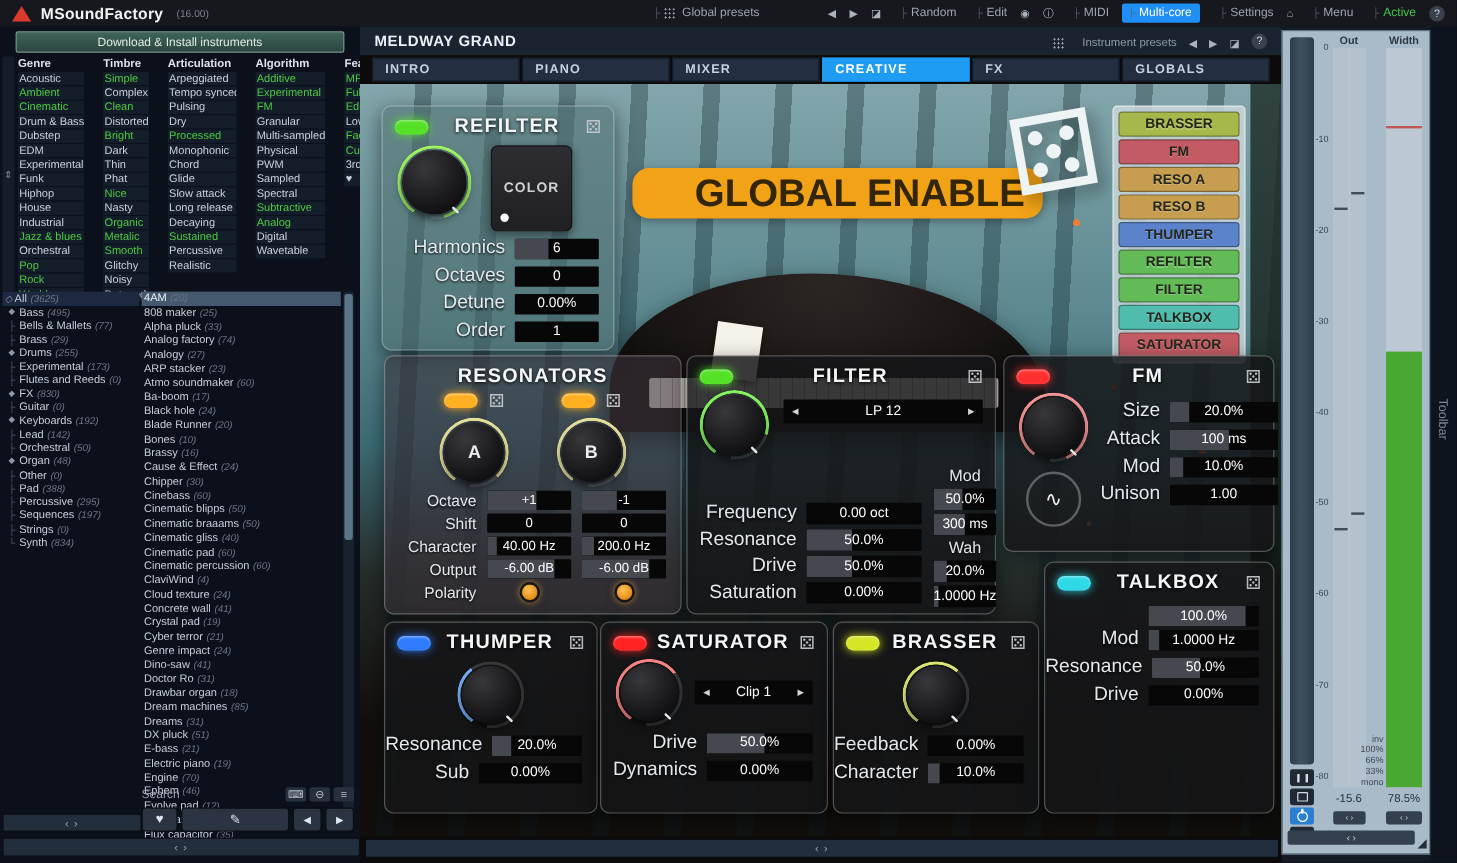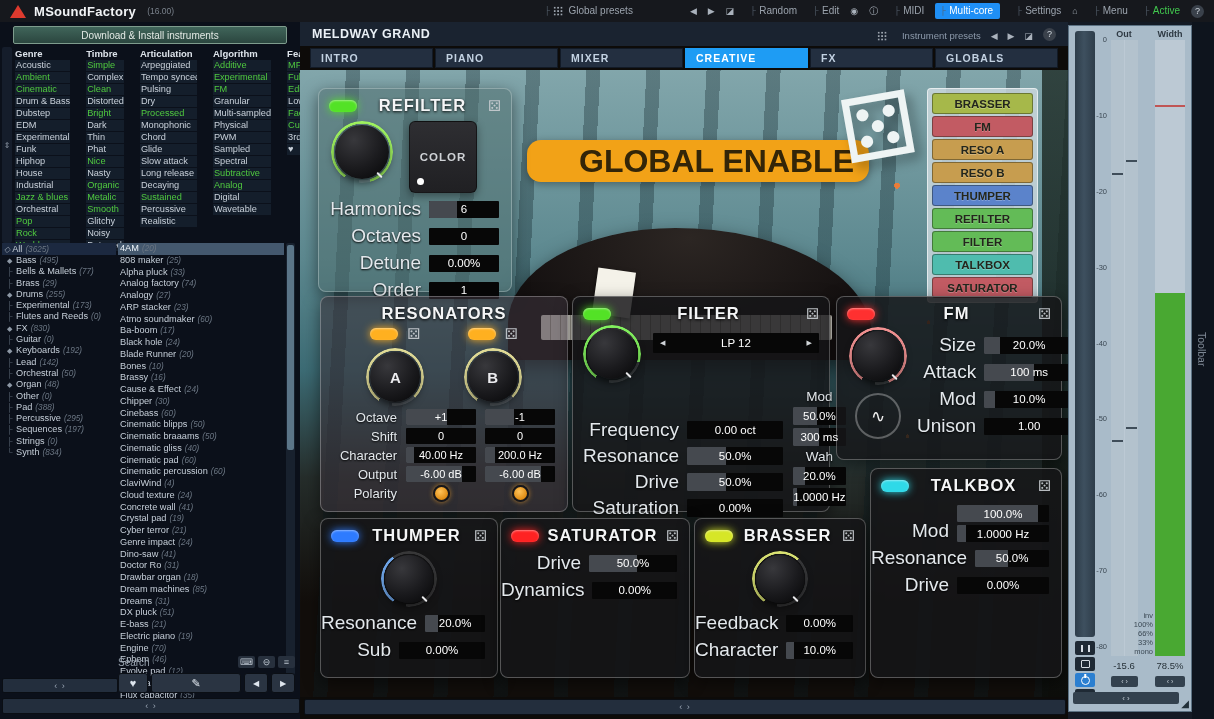--- a/index.html
+++ b/index.html
@@ -80,21 +80,21 @@
   .mtitle{flex:1;text-align:center;font-weight:bold;font-size:16.5px;color:#f4f5f6;letter-spacing:1px;text-shadow:0 1px 3px #000;}
   .dice{font-size:15px;color:#c9ced2;opacity:.9;}
   .knob{position:relative;width:62px;height:62px;flex:none;}
   .k58{width:58px;height:58px}.k56{width:56px;height:56px}.k40{width:40px;height:40px}
   .ring{position:absolute;inset:0;border-radius:50%;background:conic-gradient(from 215deg,var(--c) 0 var(--p,75%),rgba(255,255,255,.16) var(--p,75%) 92%,transparent 92%);
     -webkit-mask:radial-gradient(farthest-side,transparent calc(100% - 3px),#000 calc(100% - 2.5px));mask:radial-gradient(farthest-side,transparent calc(100% - 3px),#000 calc(100% - 2.5px));}
   .cap{position:absolute;inset:4px;border-radius:50%;background:radial-gradient(circle at 35% 28%,#38383c,#1a1a1d 55%,#050506);box-shadow:0 3px 8px rgba(0,0,0,.7);}
   .ptr{position:absolute;right:16%;bottom:12%;width:7px;height:2px;background:#e8e8ea;transform:rotate(45deg);border-radius:1px;}
   .kletter{position:absolute;inset:0;display:flex;align-items:center;justify-content:center;color:#ececef;font-weight:bold;font-size:15px;z-index:2;}
   .row{display:flex;align-items:center;justify-content:flex-end;gap:8px;margin:5px 12px 0 0;}
-  .rl{color:#e3e8ec;font-size:19px;text-shadow:0 1px 2px #000;white-space:nowrap;}
+  .rl{color:#e3e8ec;font-size:16px;text-shadow:0 1px 2px #000;white-space:nowrap;}
   .vbox{position:relative;height:17px;width:92px;background:#070707;border-radius:1px;display:flex;align-items:center;justify-content:center;color:#fff;font-size:11.5px;overflow:hidden;}
   .vbox b{position:relative;font-weight:normal;z-index:1;white-space:nowrap;}
   .fillbar{position:absolute;left:0;top:0;bottom:0;background:#45494f;width:0;}
   .sel{height:20px;background:#070707;border-radius:1px;display:flex;align-items:center;color:#fff;font-size:11.5px;padding:0 7px;gap:6px;}
   .sel b{flex:1;text-align:center;font-weight:normal;}
   .selarr{font-size:7px;color:#d0d4d8;}
   
   .refilter{left:18px;top:18px;width:194px;height:204px;}
   .refilter .vbox{width:70px;}
   .mbody-rf{display:flex;align-items:flex-start;padding:4px 12px 0;gap:16px;}
@@ -736,20 +736,32 @@
           </div>
           </div>
       </div>
 
       <div class="mod saturator">
         <div class="mhead">
           <span class="toggle" style="--tc:#ff2222"></span>
           <span class="mtitle">SATURATOR</span>
           <span class="dice">⚄</span>
         </div>
+        <div class="satmid">
+          <div class="knob k56" style="--c:#ff8a8a;--p:55%">
+              <i class="ring"></i>
+              <b class="cap"></b>
+              <s class="ptr"></s>
+            </div>
+          <div class="sel">
+            <span class="selarr">◀</span>
+            <b>Clip 1</b>
+            <span class="selarr">▶</span>
+          </div>
+        </div>
         <div>
             <div class="row">
             <span class="rl">Drive</span>
             <span class="vbox">
                 <i class="fillbar" style="width: 55%;"></i>
                 <b>50.0%</b>
               </span>
           </div>
             <div class="row">
             <span class="rl">Dynamics</span>

